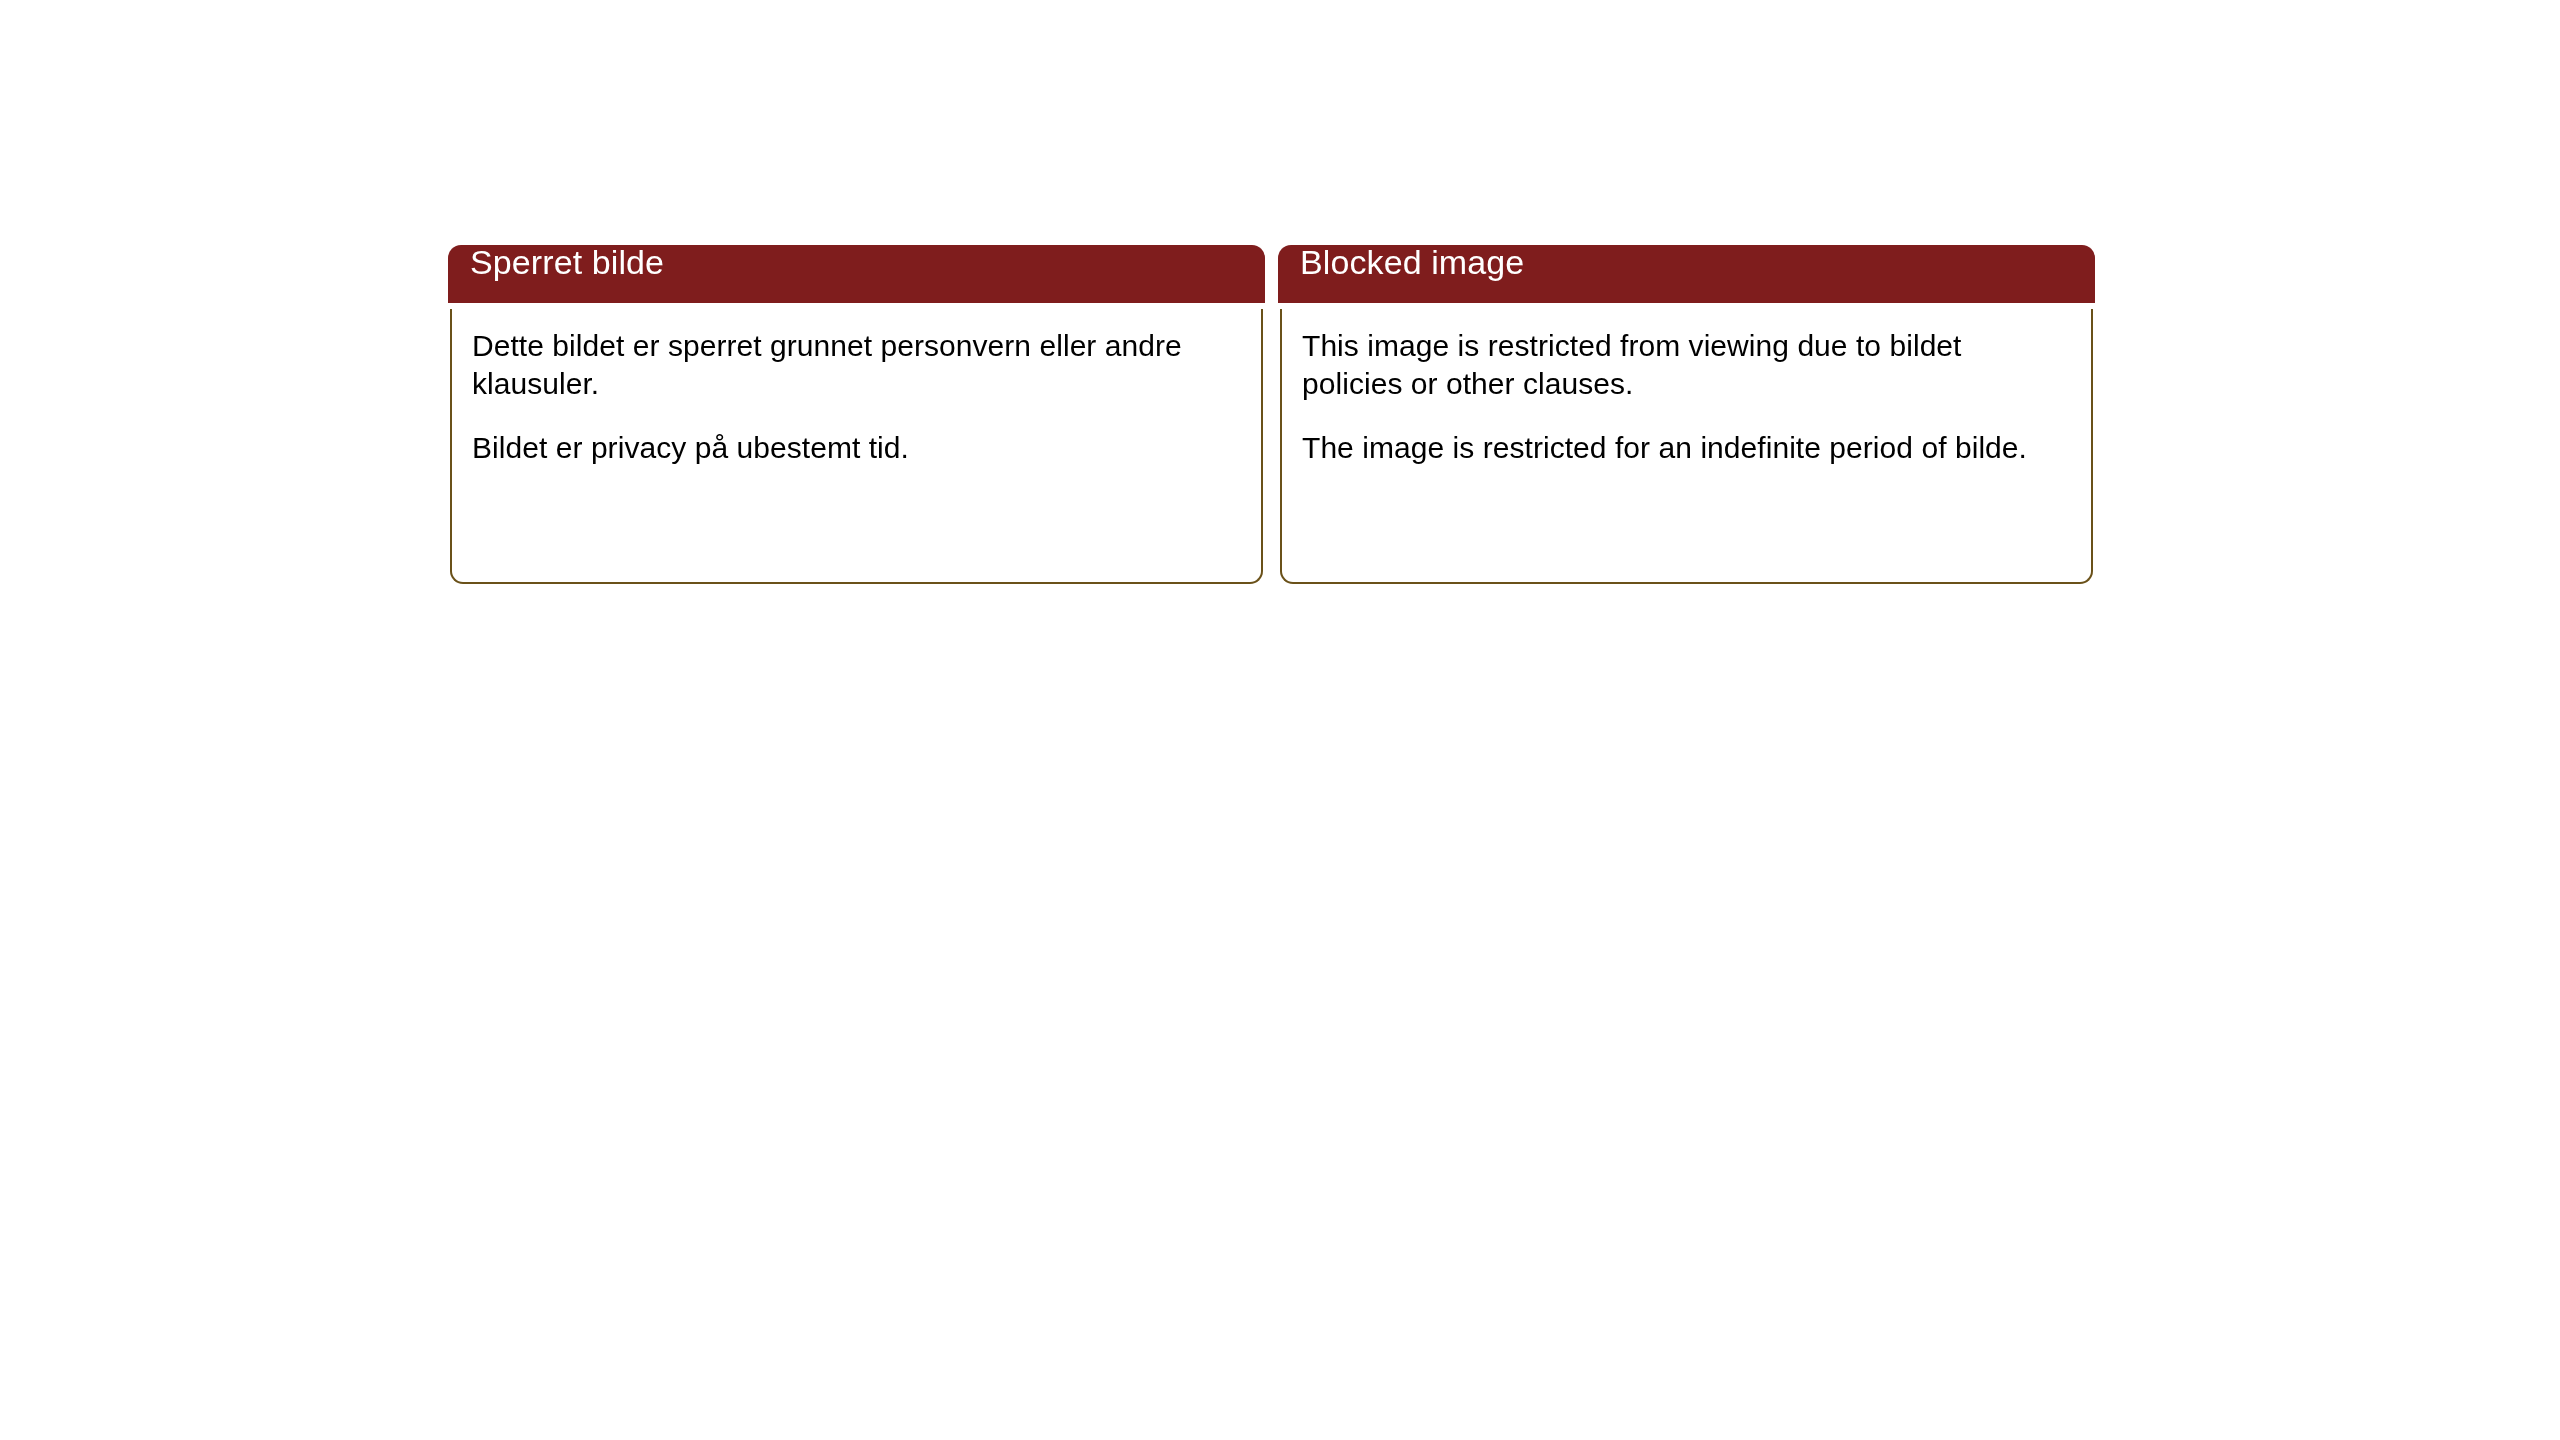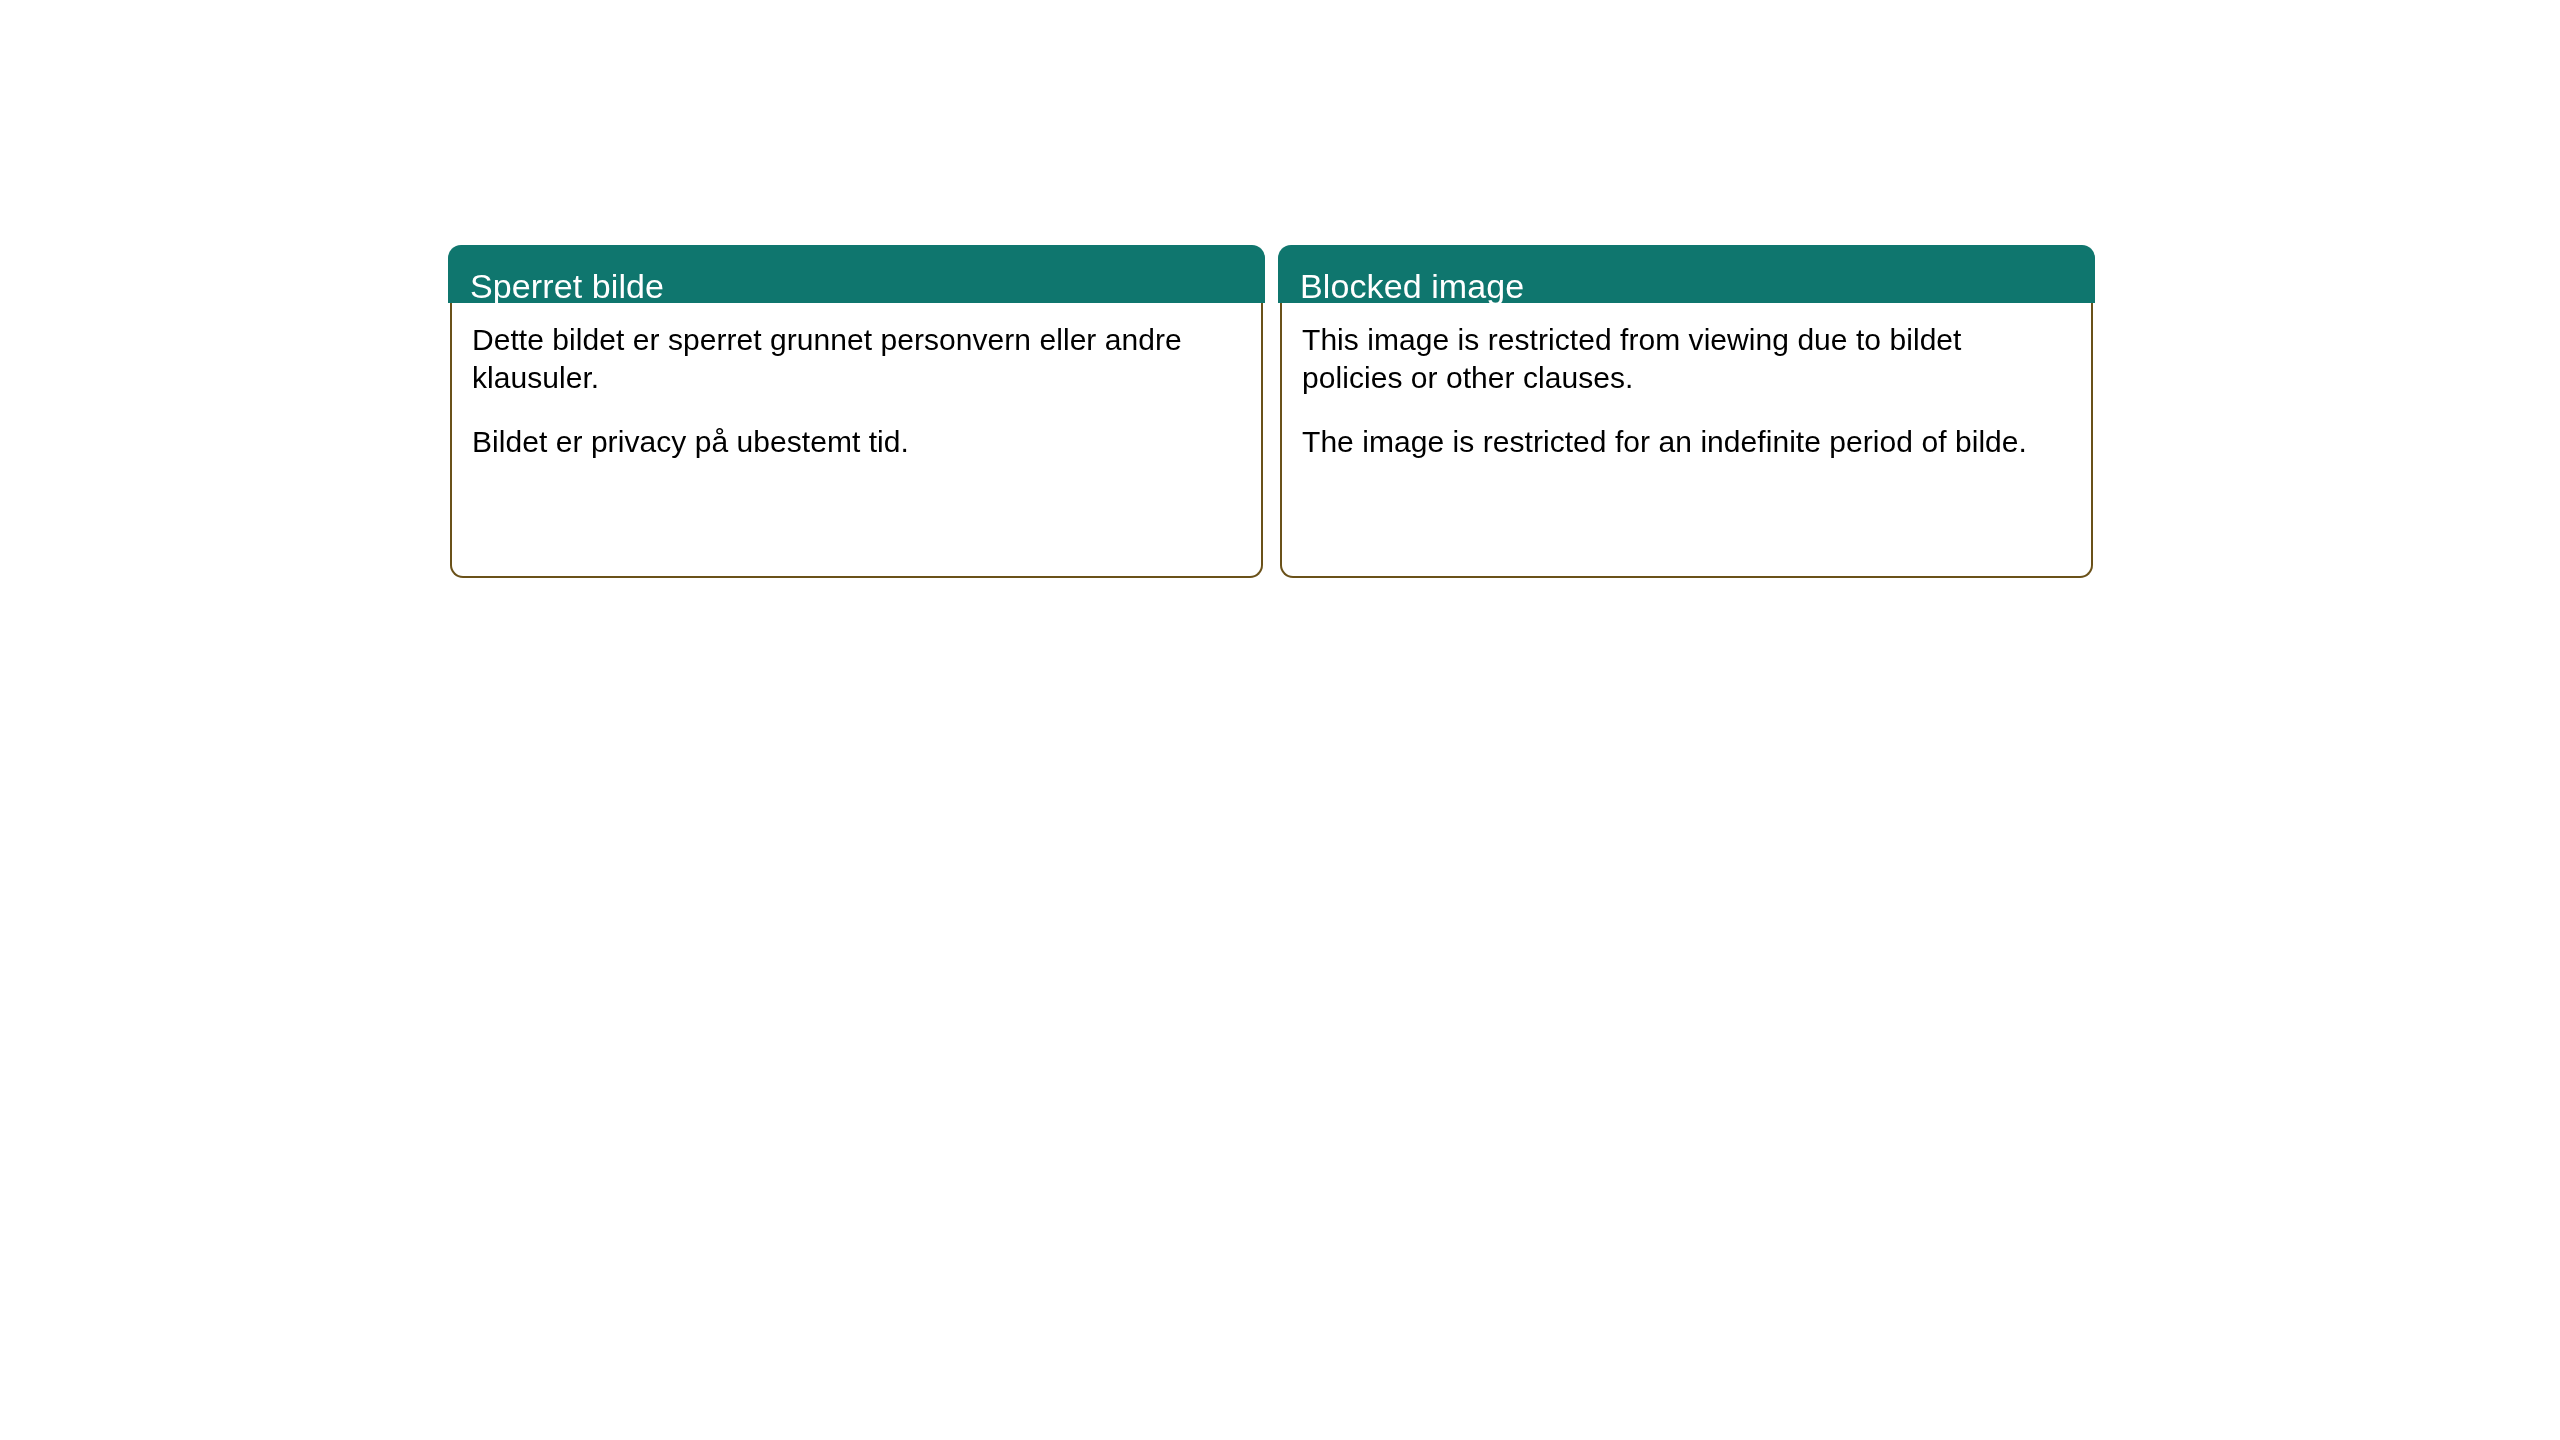--- a/index.html
+++ b/index.html
@@ -29,46 +29,46 @@
     width: 817px;
     box-sizing: border-box;
   }
 
   #panel-no  { left: 448px; }
   #panel-en  { left: 1278px; }
 
   .panel-header {
     box-sizing: border-box;
     height: 58px;
-    background: #0f766e;
+    background: #7f1d1d;
     border-top-left-radius: 13px;
     border-top-right-radius: 13px;
     padding: 0 0 0 22px;
     display: flex;
-    align-items: flex-end;
+    align-items: flex-start;
     overflow: hidden;
   }
 
   .panel-title {
     color: #ffffff;
     font-size: 34px;
     line-height: 1;
     font-weight: 400;
     letter-spacing: 0.1px;
     white-space: nowrap;
   }
 
   .panel-body {
     box-sizing: border-box;
     background: #ffffff;
     border: 2px solid #6a5119;
     border-top: none;
     border-bottom-left-radius: 13px;
     border-bottom-right-radius: 13px;
-    margin: 0 2px;
+    margin: 6px 2px;
     min-height: 275px;
     padding: 18px 22px 24px 20px;
   }
 
   .panel-paragraph {
     color: #000000;
     font-size: 30px;
     line-height: 1.27;
     font-weight: 400;
     margin: 0;

